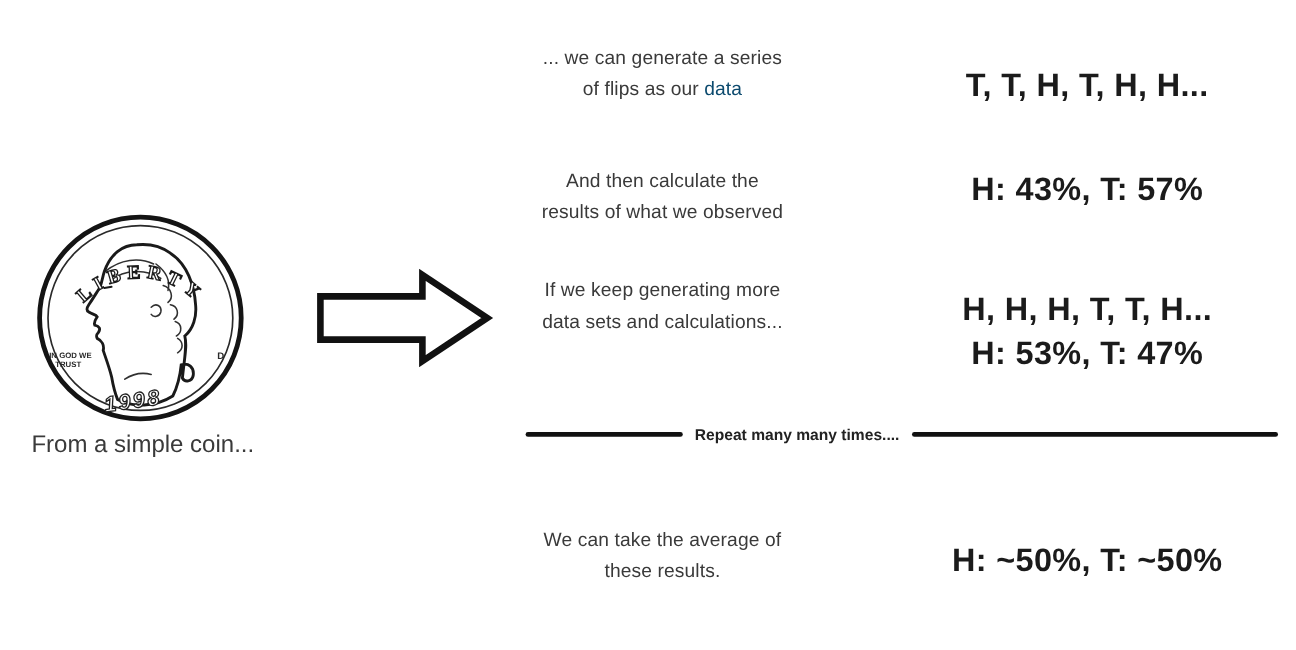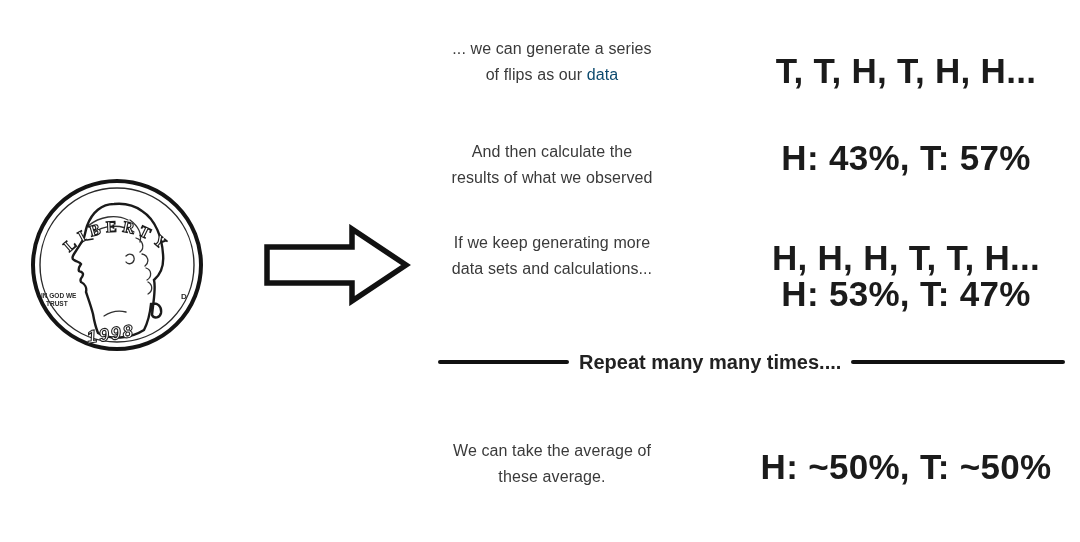--- a/index.html
+++ b/index.html
@@ -21,37 +21,37 @@
     font-size:16px;line-height:26px;color:#3a3a3a;letter-spacing:.1px;
   }
   .desc-1{top:36px;}
   .desc-2{top:139px;}
   .desc-3{top:230px;}
   .desc-4{top:438px;}
   .desc b{font-weight:normal;color:#0c4a6e;}
   
   .result{
     position:absolute;left:750px;width:312px;text-align:center;
-    font-size:35px;line-height:36px;font-weight:bold;color:#1b1b1b;
+    font-size:27px;line-height:36px;font-weight:bold;color:#1b1b1b;
     letter-spacing:.3px;white-space:nowrap;
   }
   .result-1{top:53px;}
   .result-2{top:140px;}
   .result-3{top:240px;}
   .result-4{top:449px;}
   
   .divider{
     position:absolute;left:438px;top:346px;width:627px;height:32px;
     display:flex;align-items:center;
   }
   .divider .rule{height:4px;background:#111;border-radius:2px;}
   .divider .rule-left{width:131px;}
   .divider .rule-right{flex:1;}
   .divider .label{
-    margin:0 10px;font-size:20px;font-weight:bold;color:#222;
+    margin:0 10px;font-size:13px;font-weight:bold;color:#222;
     white-space:nowrap;
   }
 </style>
 </head>
 <body>
 
 <div class="canvas">
 
   <div class="coin-wrap">
     <svg width="175" height="178" viewBox="0 0 175 178">
@@ -105,20 +105,21 @@
         <text x="11" y="122" font-size="6.5">IN GOD WE</text>
         <text x="16" y="130" font-size="6.5">TRUST</text>
       </g>
 
       <text x="151" y="123" font-size="8" font-weight="bold" fill="#2a2a2a">D</text>
 
       <text x="81" y="164" font-size="18" font-weight="bold" font-style="italic" letter-spacing="2" fill="#ffffff" stroke="#1f1f1f" stroke-width="1.1" text-anchor="middle" transform="rotate(-8 81 160)">1998</text>
     </svg>
   </div>
 
+  <div class="coin-caption">From a simple coin...</div>
 
   <div class="arrow-wrap">
     <svg width="148" height="82" viewBox="0 0 148 82">
       <polygon points="4,23 89,23 89,5 143,41 89,77 89,59 4,59" fill="#ffffff" stroke="#111111" stroke-width="5.5" stroke-linejoin="miter"></polygon>
     </svg>
   </div>
 
   <div class="desc desc-1">
     <span>... we can generate a series</span><br>
     <span>of flips as our </span><b>data</b>
@@ -141,17 +142,17 @@
   </div>
 
   <div class="divider">
     <div class="rule rule-left"></div>
     <div class="label">Repeat many many times....</div>
     <div class="rule rule-right"></div>
   </div>
 
   <div class="desc desc-4">
     <span>We can take the average of</span><br>
-    <span>these average.</span>
+    <span>these results.</span>
   </div>
   <div class="result result-4">H: ~50%, T: ~50%</div>
 
 </div>
 
 </body></html>

